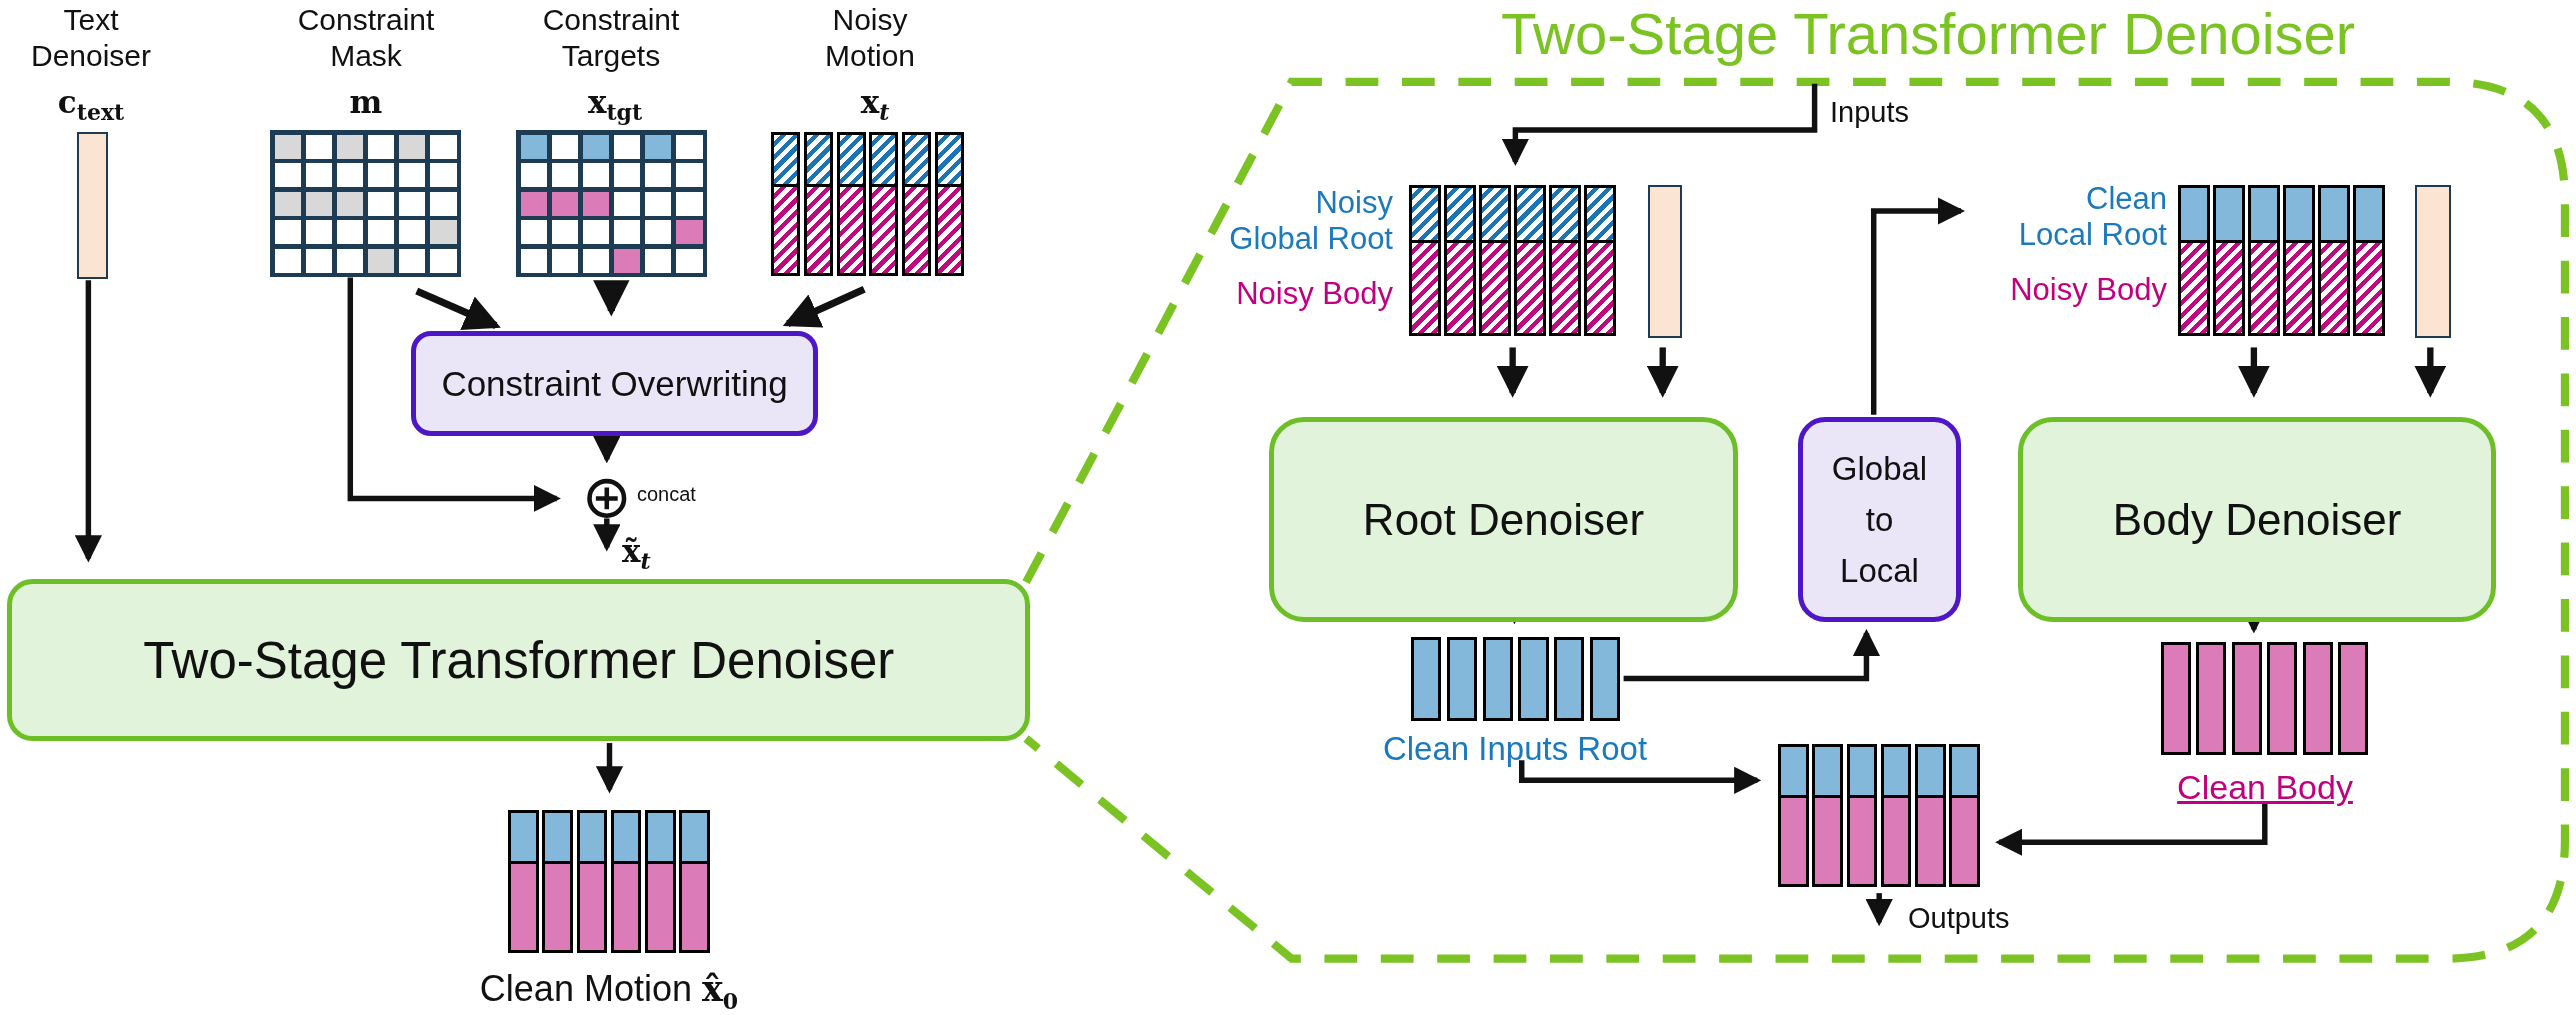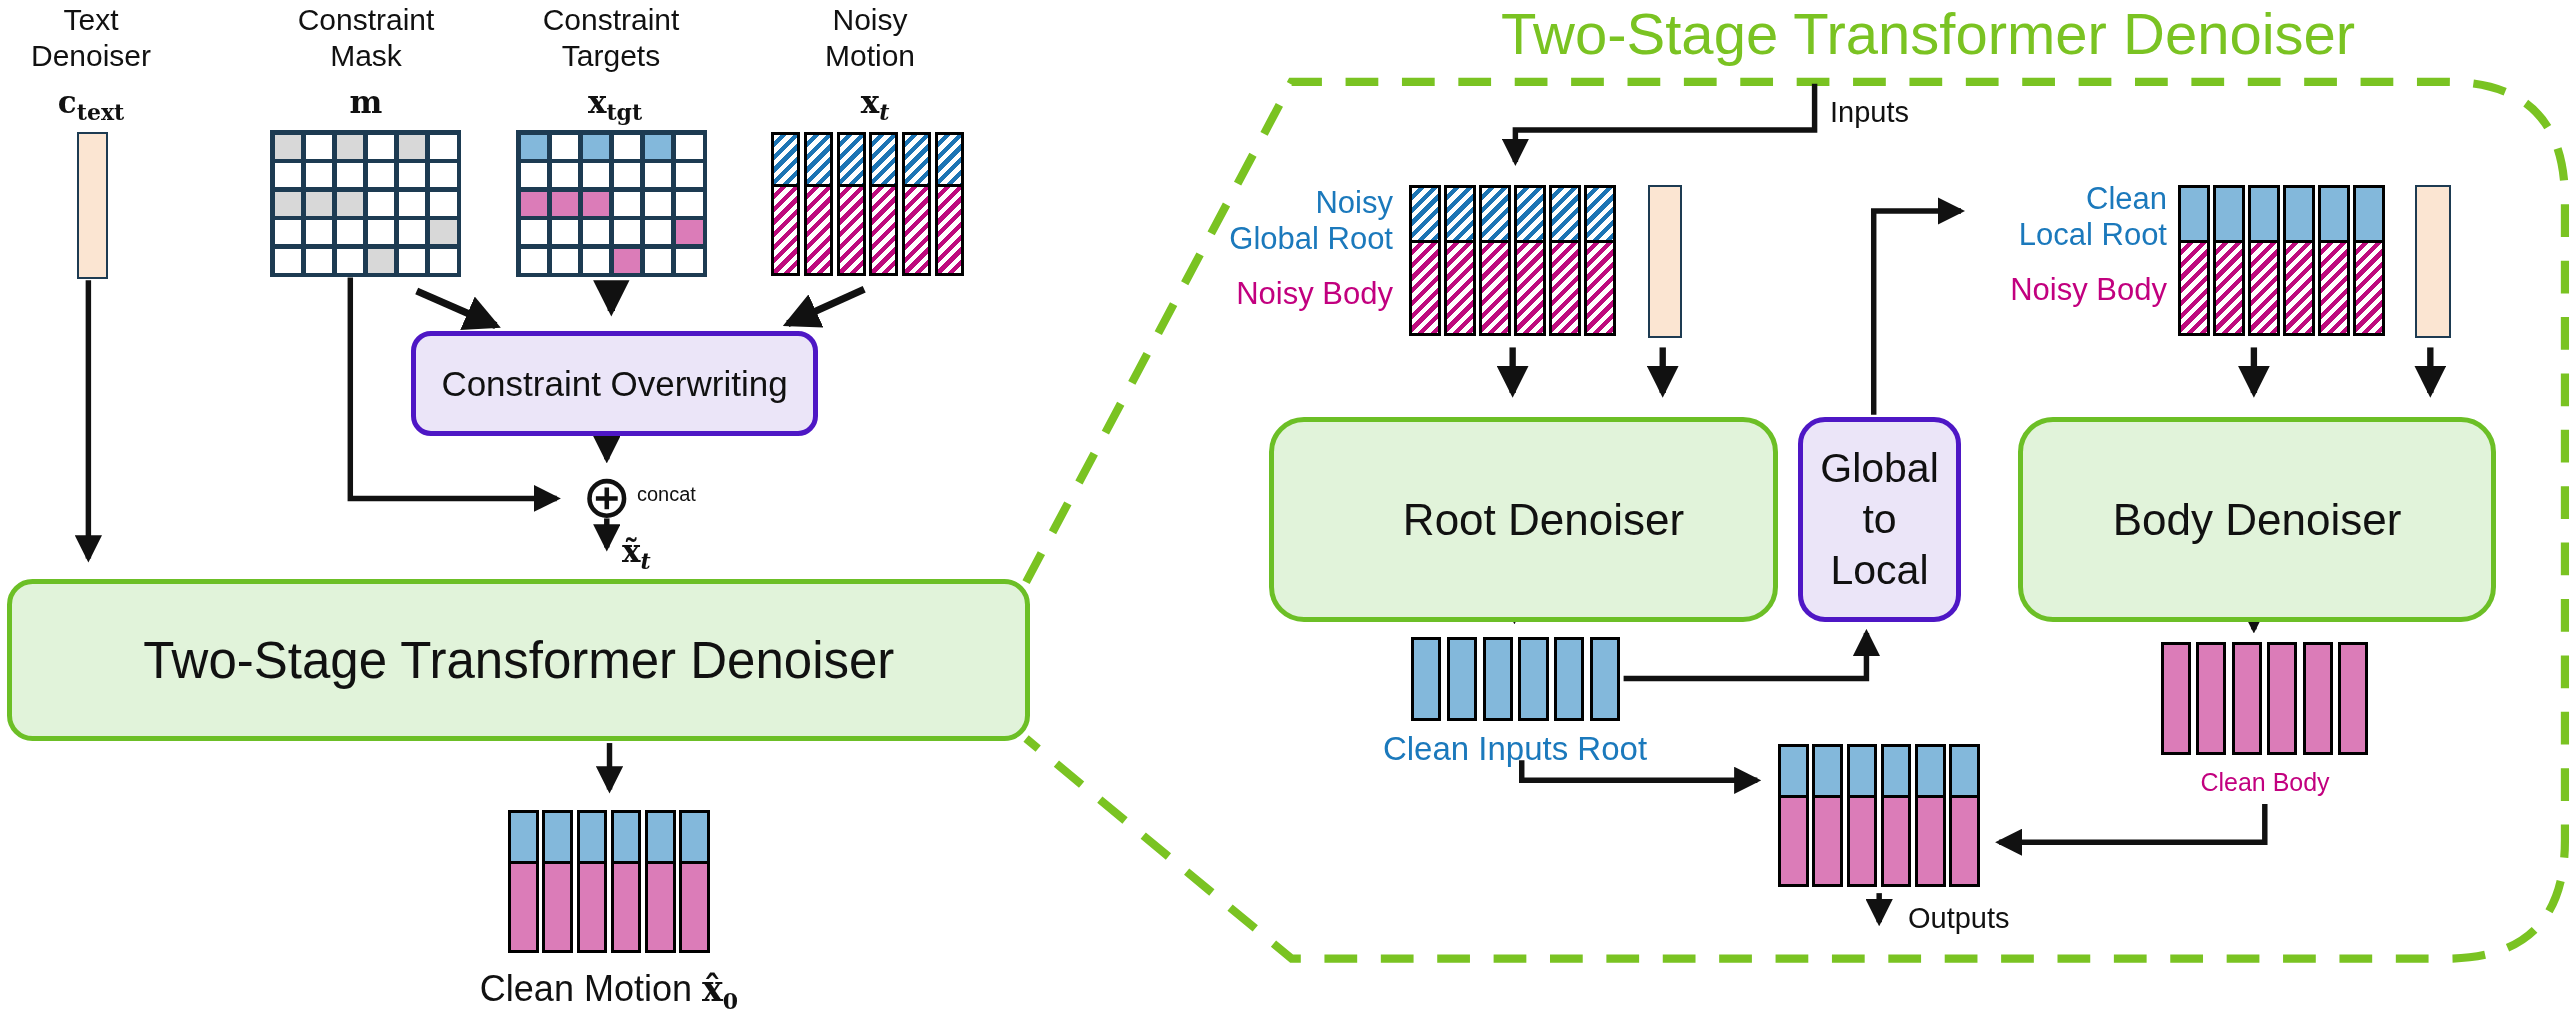--- a/index.html
+++ b/index.html
@@ -313,25 +313,25 @@
         <div class="top f-blue" style="height: 38%;"></div>
         <div class="bot f-hatch_pink"></div>
       </div>
       <div class="col">
         <div class="top f-blue" style="height: 38%;"></div>
         <div class="bot f-hatch_pink"></div>
       </div>
     </div>
   <div class="abs node peach" style="left:2415px;top:185px;width:32px;height:149px;"></div>
 
-  <div class="abs node gbox" style="left:1269px;top:417px;width:459px;height:195px;border-radius:35px;padding-left:40px;">
+  <div class="abs node gbox" style="left:1269px;top:417px;width:459px;height:195px;border-radius:35px;">
     <div style="font-size:44px;">Root Denoiser</div>
   </div>
   <div class="abs node pbox" style="left:1798px;top:417px;width:153px;height:195px;border-radius:27px;">
-    <div style="font-size:41px;line-height:51px;text-align:center;">
+    <div style="font-size:33px;line-height:51px;text-align:center;">
       <div>Global</div>
       <div>to</div>
       <div>Local</div>
     </div>
   </div>
   <div class="abs node gbox" style="left:2018px;top:417px;width:468px;height:195px;border-radius:35px;">
     <div style="font-size:44px;text-align:center;">Body Denoiser</div>
   </div>
 
   <div class="abs node rowcells" style="left:1411px;top:637px;width:209px;height:84px;">
@@ -345,21 +345,21 @@
   <div class="abs node cl blue-t" style="left:1515px;top:730px;font-size:33px;">Clean Inputs Root</div>
 
   <div class="abs node rowcells" style="left:2161px;top:642px;width:207px;height:113px;">
       <div class="rcell f-pink"></div>
       <div class="rcell f-pink"></div>
       <div class="rcell f-pink"></div>
       <div class="rcell f-pink"></div>
       <div class="rcell f-pink"></div>
       <div class="rcell f-pink"></div>
     </div>
-  <div class="abs node cl pink-t" style="left:2265px;top:768px;font-size:25px;">Clean Body</div>
+  <div class="abs node cl pink-t" style="left:2265px;top:768px;font-size:34px;text-decoration:underline;">Clean Body</div>
 
   <div class="abs node cols" style="left:1778px;top:744px;width:202px;height:143px;">
       <div class="col">
         <div class="top f-blue" style="height: 37.5%;"></div>
         <div class="bot f-pink"></div>
       </div>
       <div class="col">
         <div class="top f-blue" style="height: 37.5%;"></div>
         <div class="bot f-pink"></div>
       </div>

